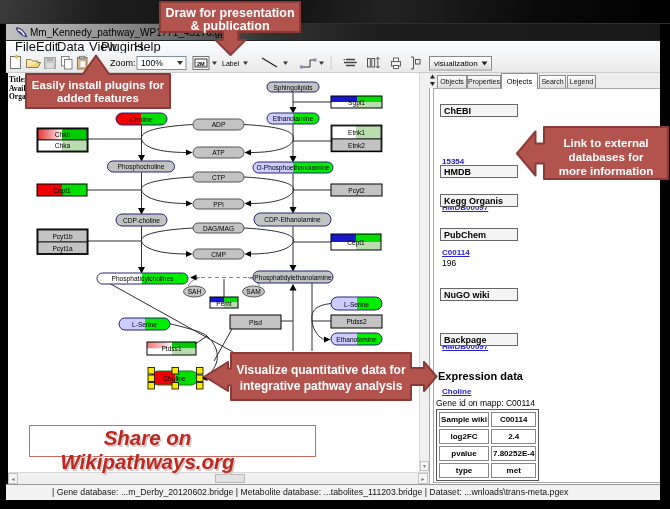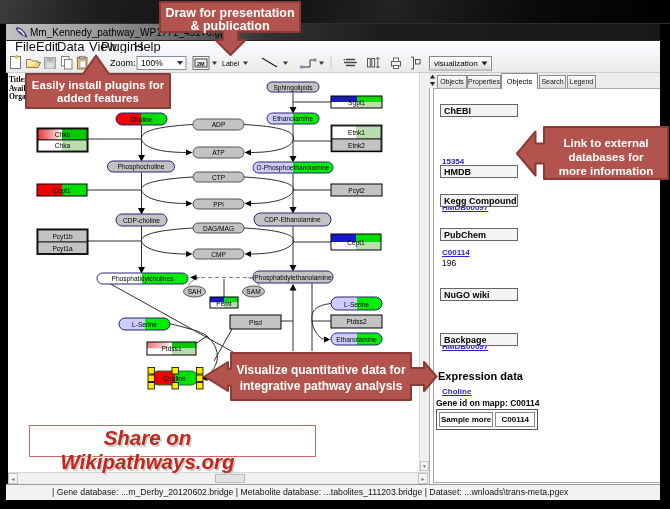--- a/index.html
+++ b/index.html
@@ -344,35 +344,47 @@
 <div class="tab" style="left:437px;width:30px">Objects</div>
 <div class="tab" style="left:467px;width:34px">Properties</div>
 <div class="tab" style="left:539px;width:27px">Search</div>
 <div class="tab" style="left:567px;width:29px">Legend</div>
 <div id="tabbp">Objects</div>
 <div id="pcontent"></div>
 <div class="hbox" style="top:104px">ChEBI</div>
 <div class="lnk" style="top:122px">15354</div>
 <div class="hbox" style="top:165px">HMDB</div>
 <div class="lnk" style="top:168px">HMDB00097</div>
-<div class="hbox" style="top:194px">Kegg Compound</div>
+<div class="hbox" style="top:194px">Kegg Organis</div>
 <div class="lnk" style="top:213px">C00114</div>
 <div class="hbox" style="top:228px">PubChem</div>
 <div style="position:absolute;left:442px;top:258px;font-size:8.5px;color:#000">196</div>
 <div class="hbox" style="top:288px">NuGO wiki</div>
 <div class="lnk" style="top:307px">HMDB00097</div>
 <div class="hbox" style="top:333px">Backpage</div>
 <div class="lnk" style="top:352px">Choline</div>
 <div style="position:absolute;left:438px;top:370px;font-size:11px;font-weight:bold;color:#000">Expression data</div>
-<div style="position:absolute;left:436px;top:398px;font-size:8.5px;font-weight:bold;color:#000">Gene id on mapp: C00114</div>
+<div style="position:absolute;left:436px;top:398px;font-size:8.5px;font-weight:normal;color:#000">Gene id on mapp: C00114</div>
 <table style="position:absolute;left:436px;top:409px;border-collapse:separate;border-spacing:2px;border:1px solid #555;background:#fff">
   <tbody>
       <tr>
-        <td class="tc" style="width:50px">Sample more</td>
+        <td class="tc" style="width:50px">Sample wiki</td>
         <td class="tc" style="width:40px">C00114</td>
+      </tr>
+  <tr>
+        <td class="tc">log2FC</td>
+        <td class="tc">2.4</td>
+      </tr>
+  <tr>
+        <td class="tc">pvalue</td>
+        <td class="tc">7.80252E-4</td>
+      </tr>
+  <tr>
+        <td class="tc">type</td>
+        <td class="tc">met</td>
       </tr>
 </tbody>
   </table>
 <svg style="position:absolute;left:429px;top:74px;z-index:4" width="7" height="14" viewBox="0 0 7 14">
   <path d="M3.5,0.5 L1,4.5 6,4.5 Z" fill="#222"></path>
     <path d="M1,8 L6,8 3.5,12 Z" fill="#222"></path>
 </svg>
 <div id="statusbar"></div>
 <div id="statustx">| Gene database: ...m_Derby_20120602.bridge | Metabolite database: ...tabolites_111203.bridge | Dataset: ...wnloads\trans-meta.pgex</div>
 <div id="sharebox"></div>

